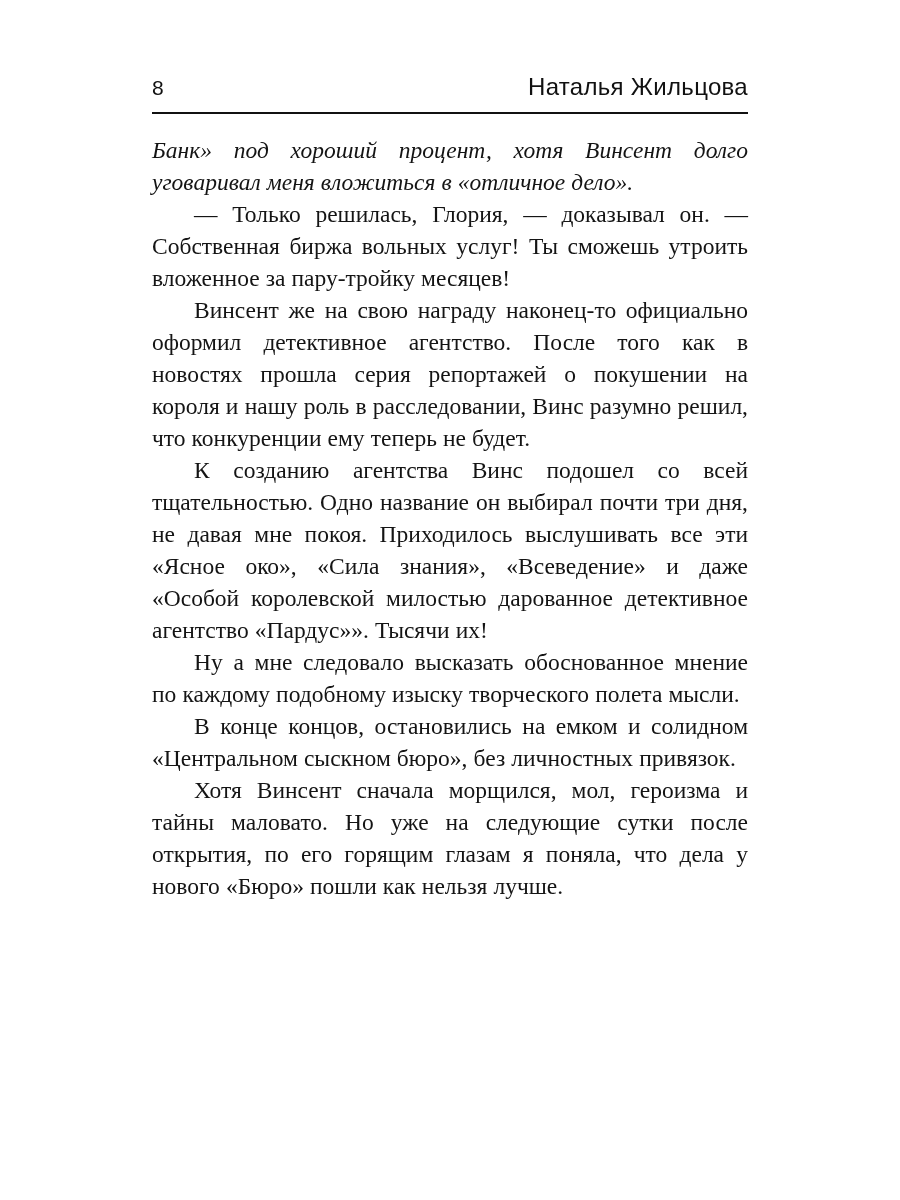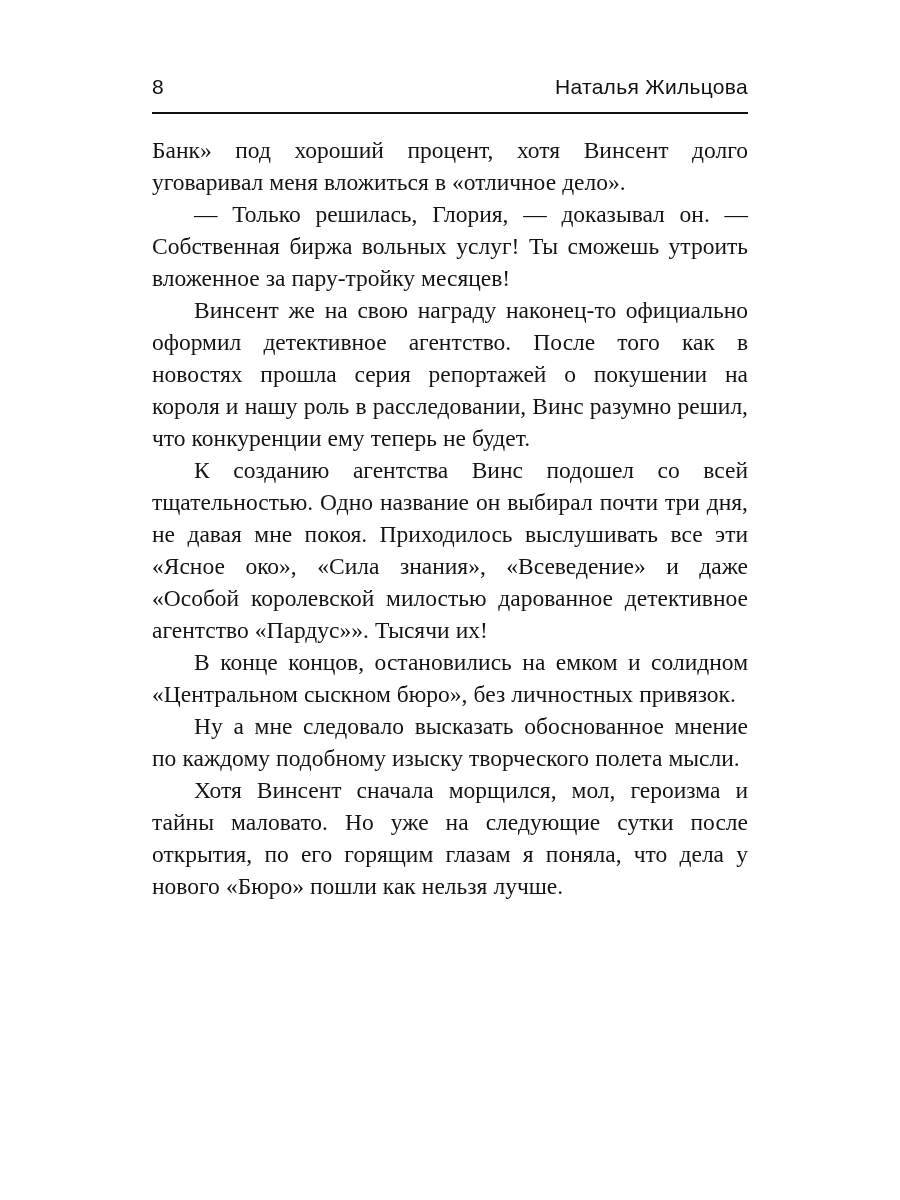--- a/index.html
+++ b/index.html
@@ -40,21 +40,21 @@
     color: #111111;
     letter-spacing: 0.2px;
   }
   .folio {
     font-family: "Liberation Sans", "DejaVu Sans", sans-serif;
     font-size: 21px;
     color: #111111;
   }
   .author-name {
     font-family: "Liberation Sans", "DejaVu Sans", sans-serif;
-    font-size: 21px;
+    font-size: 24px;
     color: #111111;
     letter-spacing: 0.3px;
     margin-left: 44px;
   }
 
   .head-rule {
     position: absolute;
     left: 152px;
     top: 112px;
     width: 596px;
@@ -78,20 +78,21 @@
     font-size: 23.5px;
     line-height: 32px;
     color: #141414;
     text-indent: 42px;
     hyphens: manual;
     -webkit-hyphens: manual;
     word-spacing: 0.2px;
   }
   .para.no-indent {
     text-indent: 0;
+    font-style: italic;
   }
   
   .para:last-child {
     text-align: justify;
   }
 </style>
 </head>
 <body>
 
 <div class="page">
@@ -101,18 +102,18 @@
     <span class="author-name">Наталья Жильцова</span>
   </div>
 
   <div class="head-rule"></div>
 
   <div class="text-column">
     <p class="para no-indent">Банк» под хороший процент, хотя Винсент долго уговаривал меня вложиться в «отличное дело».</p>
     <p class="para">— Только решилась, Глория, — доказывал он. — Собственная биржа вольных услуг! Ты сможешь утроить вложенное за пару-тройку месяцев!</p>
     <p class="para">Винсент же на свою награду наконец-то официально оформил детективное агентство. После того как в новостях прошла серия репортажей о покушении на короля и нашу роль в расследовании, Винс разумно решил, что конкуренции ему теперь не будет.</p>
     <p class="para">К созданию агентства Винс подошел со всей тщательностью. Одно название он выбирал почти три дня, не давая мне покоя. Приходилось выслушивать все эти «Ясное око», «Сила знания», «Всеведение» и даже «Особой королевской милостью дарованное детективное агентство «Пардус»». Тысячи их!</p>
+    <p class="para">Ну а мне следовало высказать обоснованное мнение по каждому подобному изыску творческого полета мысли.</p>
     <p class="para">В конце концов, остановились на емком и солидном «Центральном сыскном бюро», без личностных привязок.</p>
-    <p class="para">Ну а мне следовало высказать обоснованное мнение по каждому подобному изыску творческого полета мысли.</p>
     <p class="para">Хотя Винсент сначала морщился, мол, героизма и тайны маловато. Но уже на следующие сутки после открытия, по его горящим глазам я поняла, что дела у нового «Бюро» пошли как нельзя лучше.</p>
   </div>
 
 </div>
 
 </body></html>

